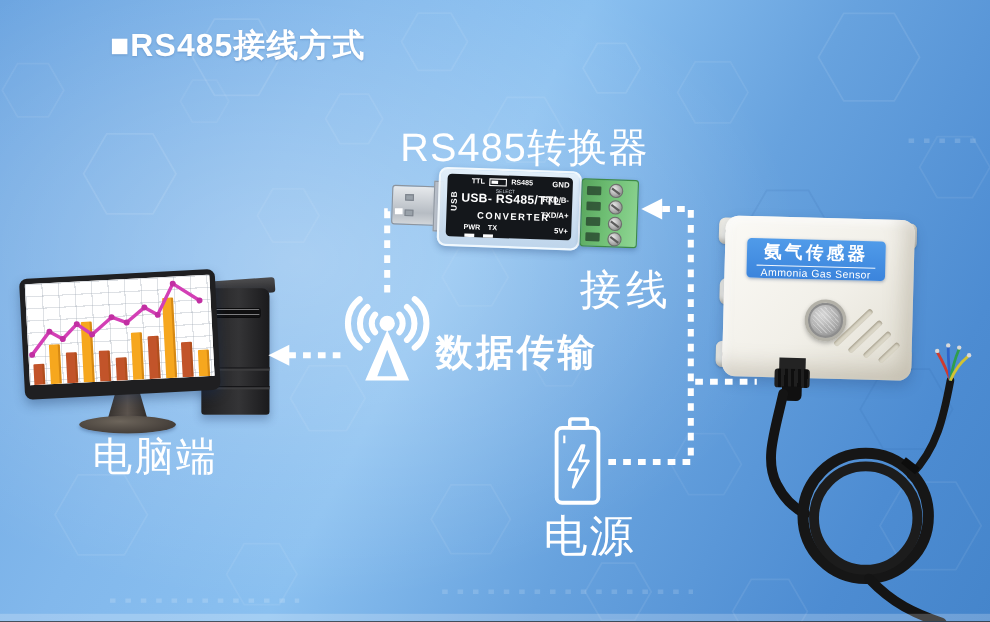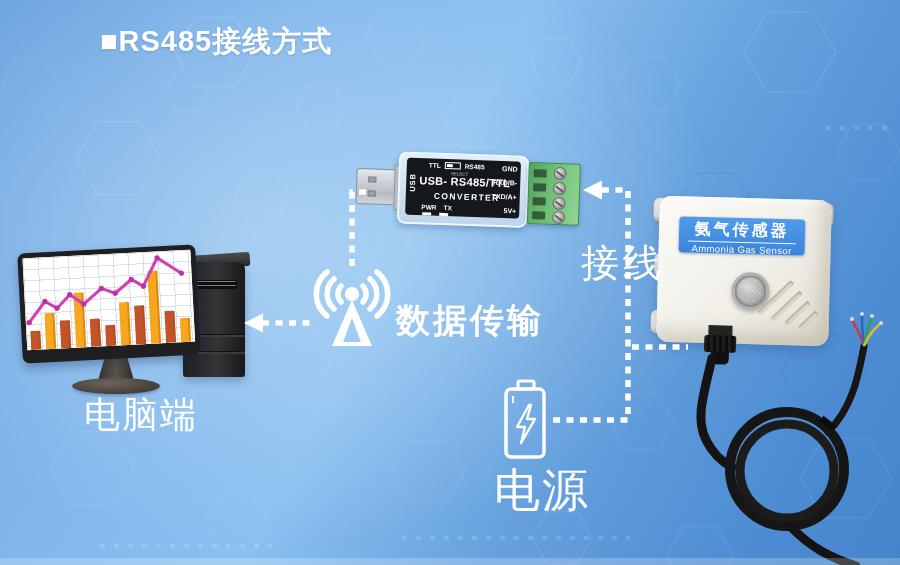--- a/index.html
+++ b/index.html
@@ -86,22 +86,22 @@
     background:repeating-linear-gradient(45deg,rgba(255,255,255,.28) 0 1px,transparent 1px 3px);}
   .stripe{position:absolute;width:5px;border-radius:2px;background:#dbd7c8;transform:rotate(45deg);
     box-shadow:inset 1px 1px 2px rgba(120,112,90,.55);}
   .gland-a{position:absolute;left:52px;top:128px;width:24px;height:12px;background:#232323;}
   .gland-b{position:absolute;left:48px;top:138px;width:32px;height:17px;border-radius:3px;
     background:repeating-linear-gradient(90deg,#1f1f1f 0 3px,#0e0e0e 3px 6px);}
   .gland-c{position:absolute;left:55px;top:154px;width:18px;height:13px;border-radius:0 0 5px 5px;background:#101010;}
 
   
   .lbl-data{position:absolute;left:396px;top:298px;font-size:34px;letter-spacing:3px;font-weight:bold;}
-  .lbl-wiring{position:absolute;left:581px;top:238px;font-size:38px;letter-spacing:4px;}
-  .lbl-power{position:absolute;left:494px;top:460px;font-size:46px;letter-spacing:2px;}
+  .lbl-wiring{position:absolute;left:527px;top:238px;font-size:38px;letter-spacing:4px;}
+  .lbl-power{position:absolute;left:494px;top:460px;font-size:40px;letter-spacing:2px;}
   .icon-box{position:absolute;pointer-events:none;}
 </style>
 </head>
 <body>
 
 <div id="stage">
 
   <svg class="full" id="hex-svg">
       <polygon points="255.0,52.0 235.0,86.6 195.0,86.6 175.0,52.0 195.0,17.4 235.0,17.4" fill="none" stroke="#ffffff" stroke-width="1.6" opacity="0.1"></polygon>
       <polygon points="425.0,38.0 410.0,64.0 380.0,64.0 365.0,38.0 380.0,12.0 410.0,12.0" fill="none" stroke="#ffffff" stroke-width="1.6" opacity="0.08"></polygon>
@@ -169,20 +169,21 @@
             <circle cx="103.68" cy="25.810000000000002" r="2.6" fill="#c12fa2"></circle>
             <circle cx="115.02" cy="32.93" r="2.6" fill="#c12fa2"></circle>
             <circle cx="129.6" cy="6.22999999999999" r="2.6" fill="#c12fa2"></circle>
             <circle cx="152.28" cy="22.25" r="2.6" fill="#c12fa2"></circle>
           </svg>
       </div>
     </div>
     <div class="pc-label">电脑端</div>
   </div>
 
+  <div class="conv-label">RS485转换器</div>
   <div class="converter">
     <div class="usb-plug">
       <div class="usb-hole" style="left:11px;top:7px"></div>
       <div class="usb-hole" style="left:11px;top:21px"></div>
     </div>
     <div class="usb-collar"></div>
     <div class="case"></div>
     <div class="face">
       <div class="row-top">
         <span>TTL</span>

